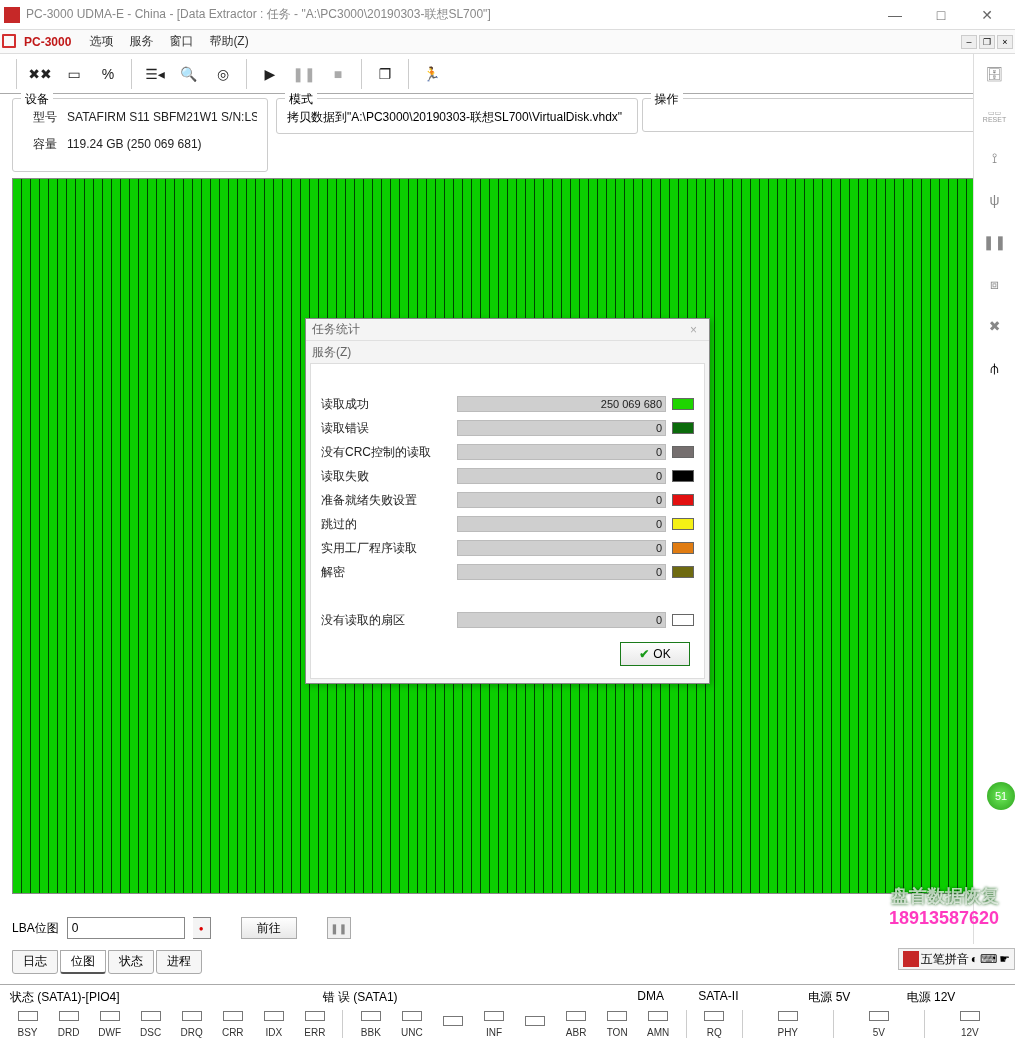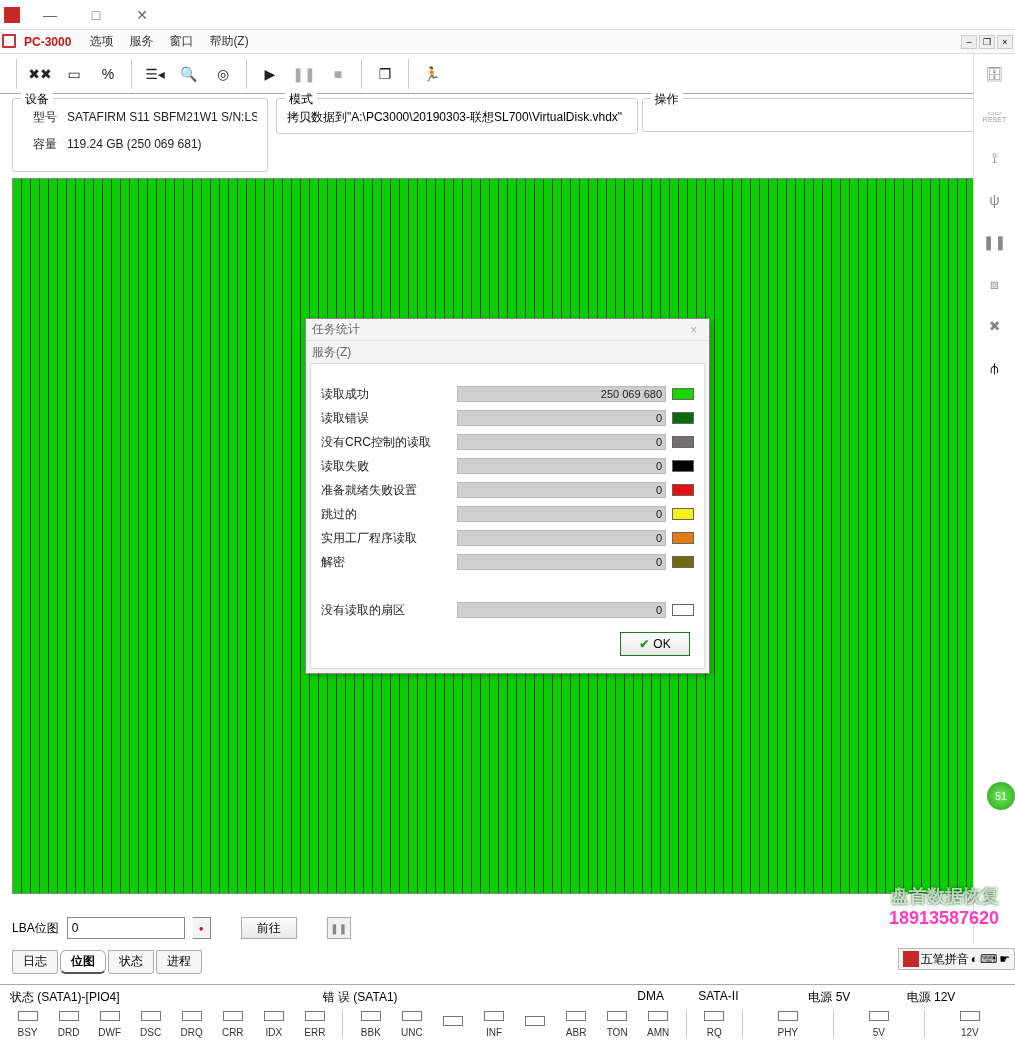--- a/index.html
+++ b/index.html
@@ -51,42 +51,42 @@
   
   .right-tools { position: absolute; right: 0; top: 54px; width: 42px; bottom: 100px; background: #fff; border-left: 1px solid #ddd; display: flex; flex-direction: column; align-items: center; padding-top: 6px; gap: 14px; }
   .rt-btn { width: 28px; height: 28px; display: flex; align-items: center; justify-content: center; color: #888; font-size: 14px; cursor: pointer; }
   .rt-reset { font-size: 7px; text-align: center; color: #999; line-height: 1; }
   
   
   .dialog { position: absolute; left: 305px; top: 318px; width: 405px; background: #f4f4f4; border: 1px solid #888; box-shadow: 2px 2px 6px rgba(0,0,0,0.25); z-index: 50; }
   .dialog .dlg-title { height: 22px; background: #f4f4f4; display: flex; align-items: center; padding: 0 6px; font-size: 12px; color: #666; border-bottom: 1px solid #e0e0e0; }
   .dialog .dlg-close { margin-left: auto; color: #aaa; font-size: 12px; cursor: pointer; padding: 0 6px; }
   .dialog .dlg-menu { height: 22px; padding: 0 6px; font-size: 12px; color: #666; display: flex; align-items: center; }
-  .dialog .dlg-body { background: #fff; margin: 0 4px 4px 4px; border: 1px solid #ddd; padding: 18px 10px 10px 10px; }
+  .dialog .dlg-body { background: #fff; margin: 0 4px 4px 4px; border: 1px solid #ddd; padding: 28px 10px 10px 10px; }
   .stat-row { display: flex; align-items: center; height: 24px; gap: 6px; }
   .stat-label { width: 130px; font-size: 12px; color: #222; }
   .stat-bar { flex: 1; height: 16px; background: #cfcfcf; position: relative; text-align: right; padding-right: 4px; font-size: 11px; line-height: 16px; color: #222; box-shadow: inset 0 0 0 1px #bbb; }
   .stat-swatch { width: 22px; height: 12px; border: 1px solid #666; }
   .stat-gap { height: 24px; }
   .dlg-buttons { display: flex; justify-content: flex-end; padding: 10px 4px 2px 0; }
   .ok-btn { width: 70px; height: 24px; border: 1px solid #1a7a1a; background: linear-gradient(#fefefe,#e8e8e8); display: flex; align-items: center; justify-content: center; gap: 4px; cursor: pointer; font-size: 12px; }
   .ok-check { color: #1a9a1a; font-weight: bold; }
   
   
   .lba-bar { position: absolute; left: 12px; right: 56px; top: 912px; height: 32px; display: flex; align-items: center; gap: 8px; }
   .lba-label { font-size: 12px; }
   .lba-input { width: 118px; height: 22px; border: 1px solid #888; padding: 0 4px; font-size: 12px; }
   .lba-ctrl { width: 18px; height: 22px; border: 1px solid #888; border-left: none; background: #f4f4f4; display: flex; align-items: center; justify-content: center; font-size: 8px; cursor: pointer; }
   .goto-btn { width: 56px; height: 22px; border: 1px solid #aaa; background: linear-gradient(#fefefe,#e8e8e8); cursor: pointer; font-size: 12px; }
   .pause-btn { width: 24px; height: 22px; border: 1px solid #aaa; background: #f0f0f0; display: flex; align-items: center; justify-content: center; font-size: 10px; color: #888; cursor: pointer; }
   
   
   .tabs { position: absolute; left: 12px; top: 950px; display: flex; gap: 2px; }
   .tab { padding: 2px 10px; border: 1px solid #aaa; border-top: 1px solid #aaa; background: #f6f6f6; font-size: 12px; cursor: pointer; border-radius: 0 0 3px 3px; }
-  .tab.active { background: #fff; font-weight: bold; border-bottom: 2px solid #555; border-radius: 6px;}
+  .tab.active { background: #fff; font-weight: normal; border-bottom: 2px solid #555;}
   
   
   .ime-bar { position: absolute; right: 0; top: 948px; height: 22px; display: flex; align-items: center; gap: 2px; background: #f4f4f4; border: 1px solid #bbb; padding: 0 4px; }
   .ime-icon { width: 16px; height: 16px; background: #c62828; display: inline-block; }
   .ime-text { font-size: 12px; }
   .ime-moon { font-size: 12px; }
   
   
   .status-bottom { position: absolute; left: 0; right: 0; bottom: 0; border-top: 1px solid #aaa; padding: 4px 10px 6px 10px; background: #fff; }
   .sb-headers { display: flex; font-size: 12px; margin-bottom: 4px; }
@@ -107,20 +107,21 @@
   .wm1 { color: rgba(255,255,255,0.7); font-size: 18px; font-weight: bold; text-shadow: 0 0 3px #050; }
   .wm2 { color: #ff3ac0; font-size: 18px; font-weight: bold; }
   
   .badge-51 { position: absolute; right: 0; top: 782px; width: 28px; height: 28px; border-radius: 50%; background: radial-gradient(#6eea5a,#2aa01a); color: #fff; font-size: 11px; display: flex; align-items: center; justify-content: center; z-index: 30; }
 </style>
 </head>
 <body>
 
 <div class="titlebar">
   <span class="app-icon"></span>
+  <span class="title">PC-3000 UDMA-E - China - [Data Extractor : 任务 - "A:\PC3000\20190303-联想SL700"]</span>
   <div class="win-controls">
     <div class="win-btn">—</div>
     <div class="win-btn">□</div>
     <div class="win-btn">✕</div>
   </div>
 </div>
 
 <div class="menubar">
   <span class="app-icon2"></span>
   <span class="menu-label">PC-3000</span>

